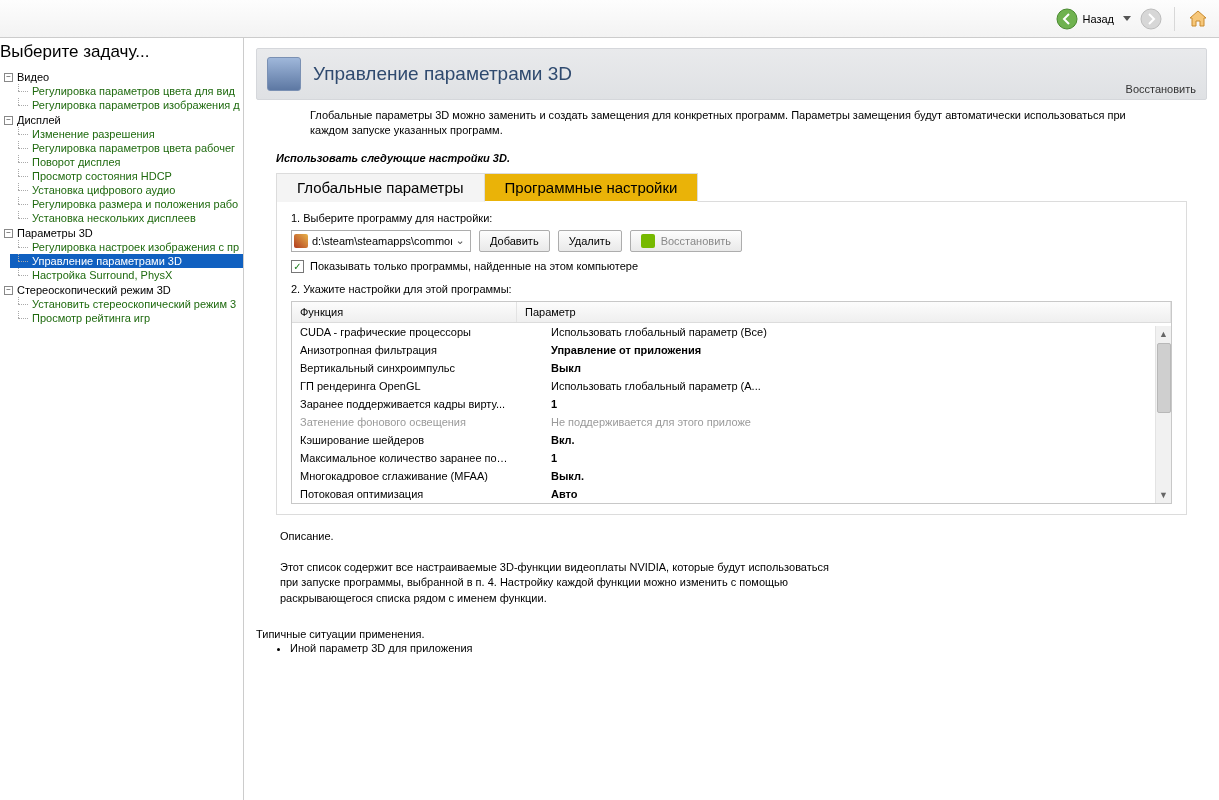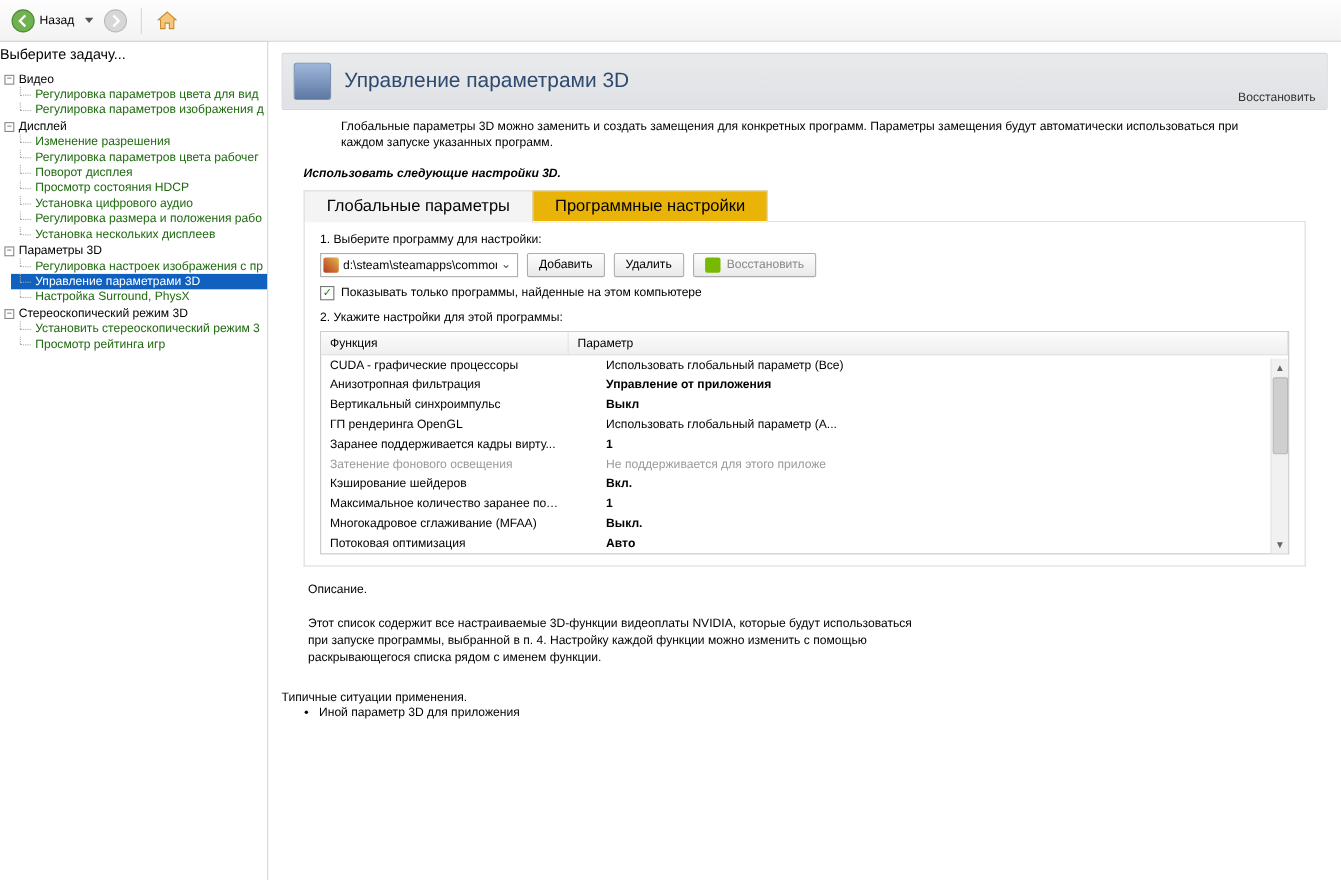--- a/index.html
+++ b/index.html
@@ -1,25 +1,25 @@
 <!DOCTYPE html>
 <html><head>
 <meta charset="utf-8">
 <style>
 * { box-sizing: border-box; margin: 0; padding: 0; }
 body { font-family: "Segoe UI", Tahoma, Arial, sans-serif; font-size: 11px; background: #fff; color: #000; width: 1219px; height: 800px; overflow: hidden; }
 
-.toolbar { height: 38px; border-bottom: 1px solid #ccc; display: flex; align-items: center; padding: 0 4px; gap: 2px; background: linear-gradient(#fdfdfd,#f3f3f3); }
+.toolbar { height: 38px; border-bottom: 1px solid #ccc; display: flex; align-items: center; padding: 0 4px; gap: 2px; background: linear-gradient(#fdfdfd,#f3f3f3); justify-content: flex-end; }
 .tb-btn { display: flex; align-items: center; gap: 4px; padding: 3px 6px; border-radius: 2px; cursor: pointer; }
 .tb-sep { width: 1px; height: 24px; background: #d8d8d8; margin: 0 4px; }
 .arrow-chip { width: 10px; height: 20px; display: flex; align-items: center; justify-content: center; }
 
 .layout { display: flex; height: calc(800px - 38px); }
 .sidebar { width: 244px; border-right: 1px solid #ccc; overflow: hidden; }
-.task-label { font-size: 13px; padding: 4px 2px 6px 0; }
+.task-label { font-size: 17px; padding: 4px 2px 6px 0; }
 .tree { padding: 2px 0 0 4px; }
 .tree-group { margin-bottom: 1px; }
 .tree-header { display: flex; align-items: center; gap: 4px; padding: 1px 0; cursor: pointer; white-space: nowrap; }
 .tree-header .plusminus { width: 9px; height: 9px; border: 1px solid #888; display: flex; align-items: center; justify-content: center; font-size: 8px; line-height: 1; background: #fff; color: #333; }
 .tree-children { padding-left: 6px; }
 .tree-leaf { position: relative; padding: 1px 0 1px 22px; white-space: nowrap; overflow: hidden; text-overflow: clip; cursor: pointer; color: #1f6a0f; }
 .tree-leaf::before { content: ""; position: absolute; left: 8px; top: 0; bottom: 50%; border-left: 1px dotted #aaa; }
 .tree-leaf::after { content: ""; position: absolute; left: 8px; top: 50%; width: 10px; border-top: 1px dotted #aaa; }
 .tree-leaf.selected { background: #1060c0; color: #fff; }
 

